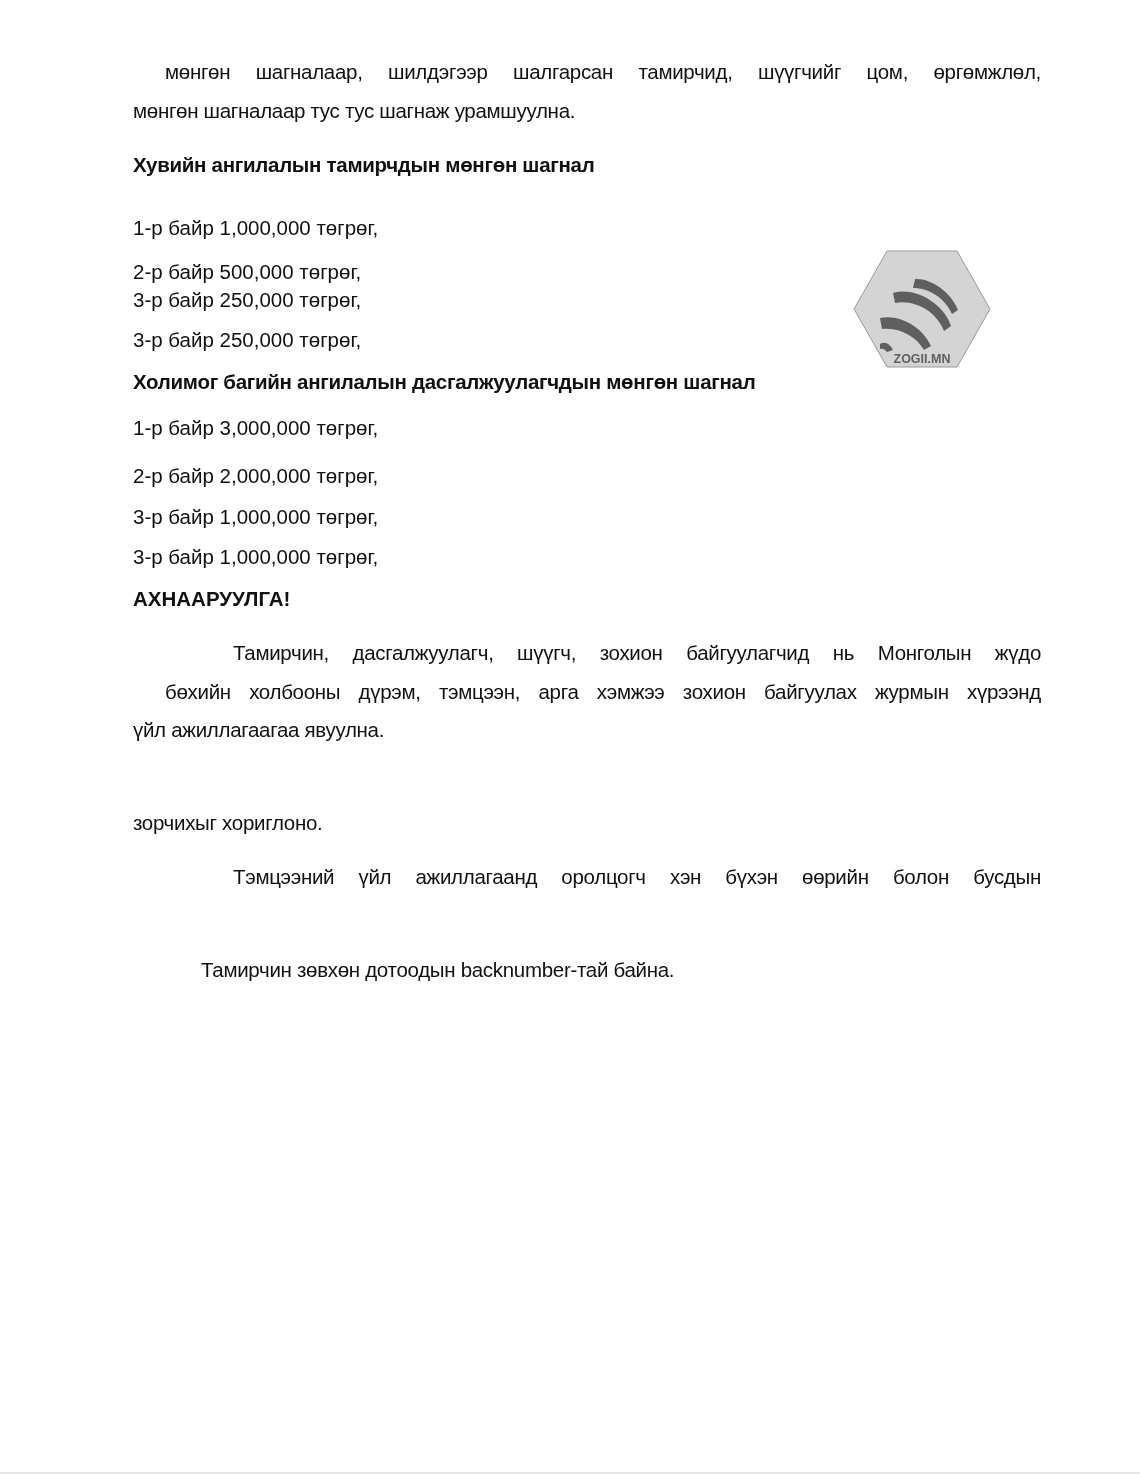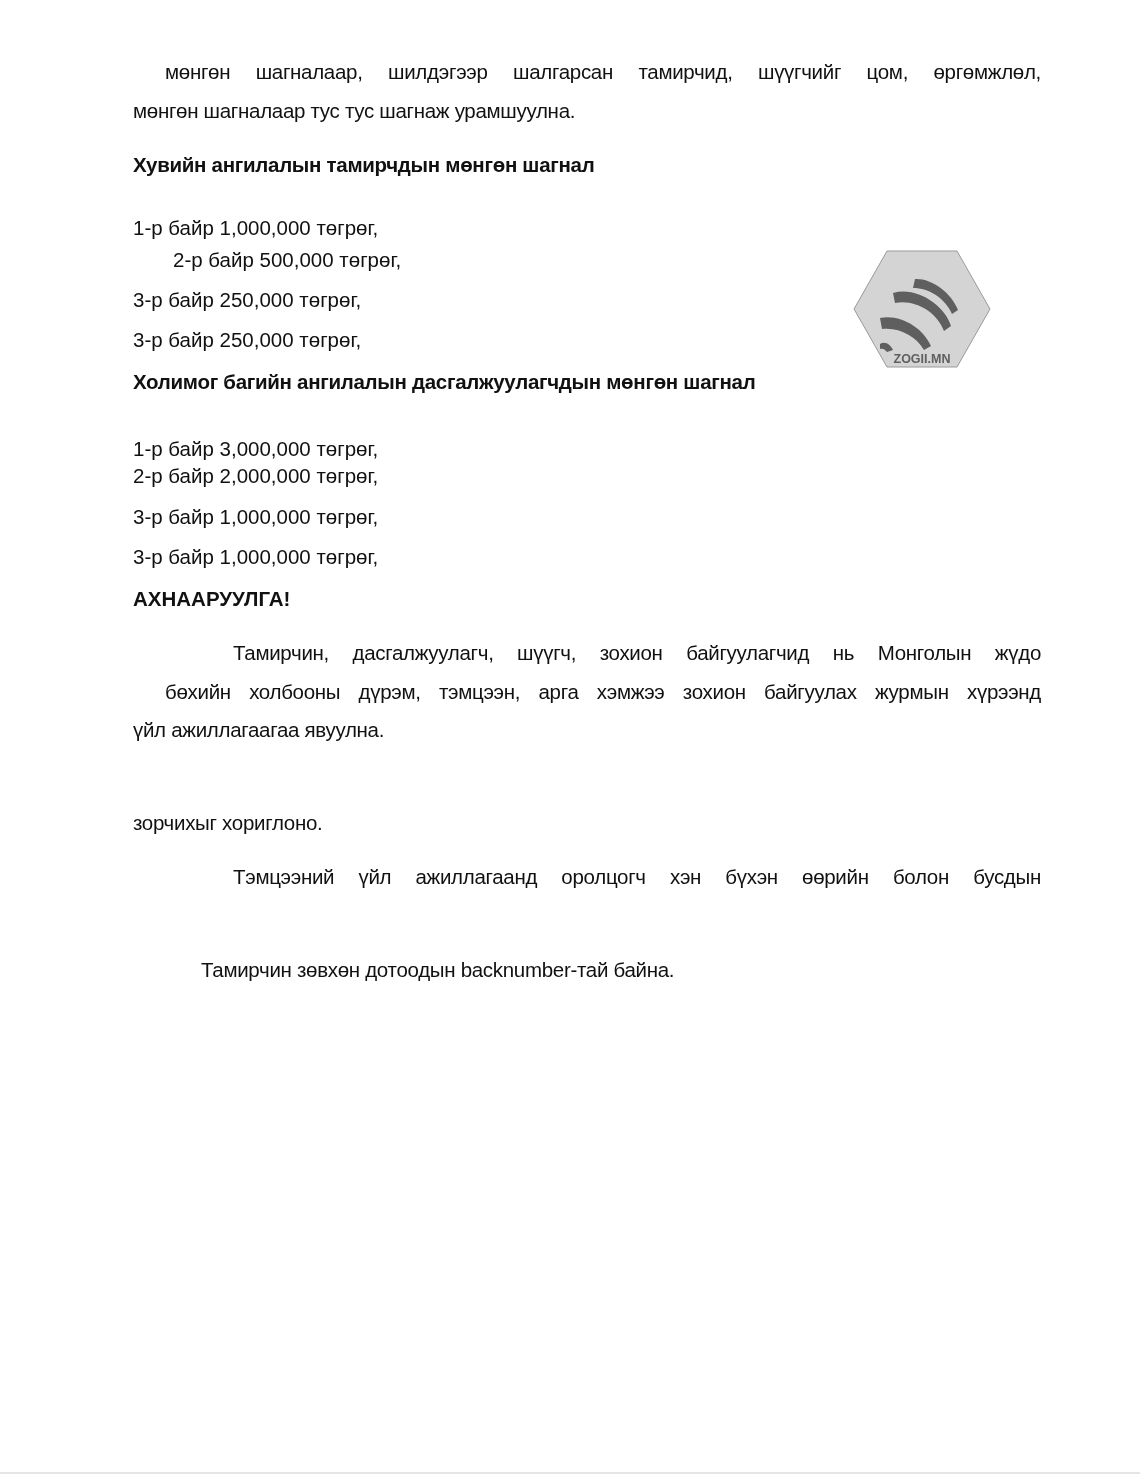--- a/index.html
+++ b/index.html
@@ -18,26 +18,26 @@
 </head>
 <body>
 
 <div class="page">
 
   <div class="line just compact" style="top:60px;">мөнгөн шагналаар, шилдэгээр шалгарсан тамирчид, шүүгчийг цом, өргөмжлөл,</div>
   <div class="line bold compact" style="top:153px;">Хувийн ангилалын тамирчдын мөнгөн шагнал</div>
 
   <div class="line compact" style="top:99px;">мөнгөн шагналаар тус тус шагнаж урамшуулна.</div>
   <div class="line" style="top:207px;margin-top:9px;">1-р байр 1,000,000 төгрөг,</div>
-  <div class="line" style="top:248px;margin-left:40px;">2-р байр 500,000 төгрөг,</div>
+  <div class="line" style="top:260px;">2-р байр 500,000 төгрөг,</div>
   <div class="line" style="top:288px;">3-р байр 250,000 төгрөг,</div>
   <div class="line" style="top:328px;">3-р байр 250,000 төгрөг,</div>
 
   <div class="line bold compact" style="top:370px;">Холимог багийн ангилалын дасгалжуулагчдын мөнгөн шагнал</div>
-  <div class="line" style="top:437px;">1-р байр 3,000,000 төгрөг,</div>
+  <div class="line" style="top:416px;">1-р байр 3,000,000 төгрөг,</div>
   <div class="line" style="top:464px;">2-р байр 2,000,000 төгрөг,</div>
   <div class="line" style="top:505px;">3-р байр 1,000,000 төгрөг,</div>
   <div class="line" style="top:545px;">3-р байр 1,000,000 төгрөг,</div>
 
   <div class="line bold" style="top:587px;">АХНААРУУЛГА!</div>
 
   <div class="line just compact" style="top:680px;">бөхийн холбооны дүрэм, тэмцээн, арга хэмжээ зохион байгуулах журмын хүрээнд</div>
   <div class="line just indent compact" style="top:641px;">Тамирчин, дасгалжуулагч, шүүгч, зохион байгуулагчид нь Монголын жүдо</div>
   <div class="line compact" style="top:718px;">үйл ажиллагаагаа явуулна.</div>
 

